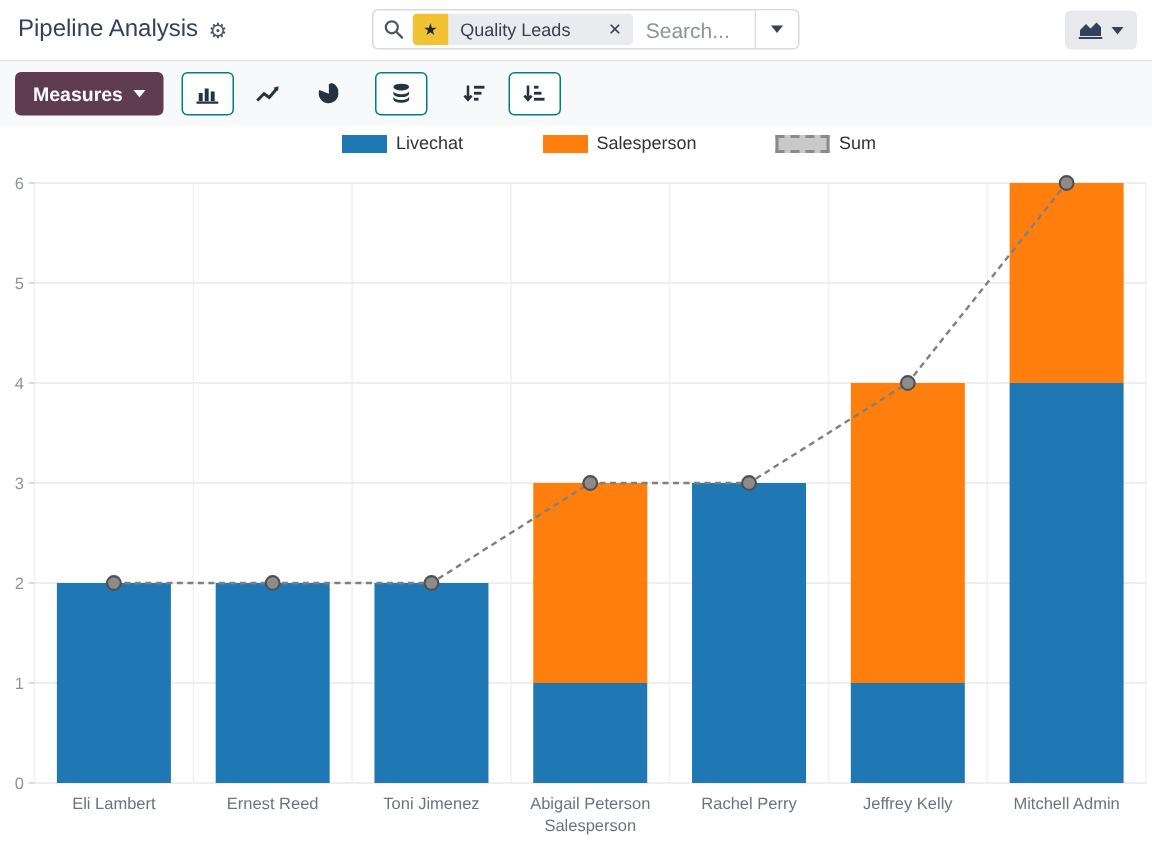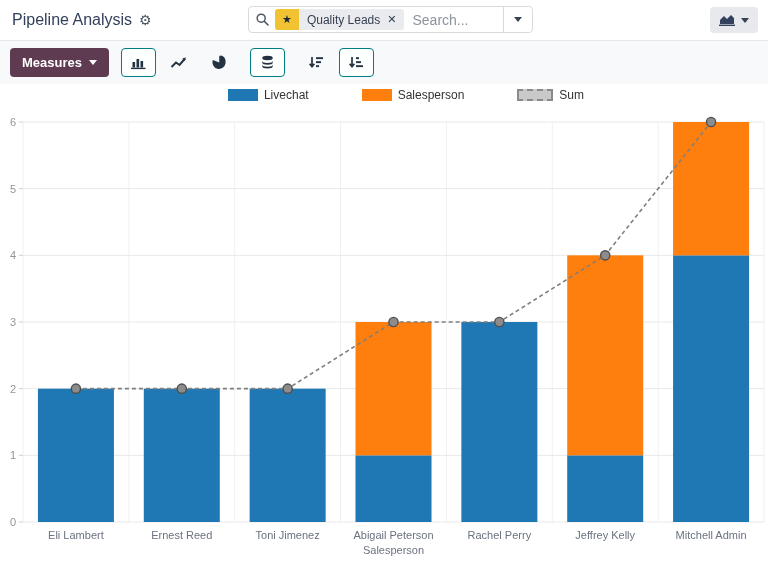--- a/index.html
+++ b/index.html
@@ -10,21 +10,21 @@
   
   .header { height:40px; display:flex; align-items:center; padding:0 12px; background:#fff; position:relative; }
   .title-wrap { display:flex; align-items:center; gap:7px; }
   .page-title { font-size:16px; font-weight:500; color:#33415c; }
   .gear-icon { font-size:14px; color:#4b5563; cursor:pointer; line-height:1; }
   .searchbox { position:absolute; left:248px; top:6px; width:285px; height:27px;
     border:1px solid #d8dadd; border-radius:4px; background:#fff; display:flex; align-items:center; }
   .search-mag { width:26px; display:flex; justify-content:center; align-items:center; flex:0 0 auto; }
   .facet { display:inline-flex; align-items:stretch; border-radius:3px; overflow:hidden; height:21px; flex:0 0 auto; font-size:12px; }
   .facet-star { background:#f1c232; color:#1f2937; display:flex; align-items:center; padding:0 7px; font-size:11px; }
-  .facet-body { background:#e9ebef; color:#374151; display:flex; align-items:center; gap:7px; padding:0 8px; }
+  .facet-body { background:#e9ebef; color:#374151; display:flex; align-items:center; gap:25px; padding:0 8px; }
   .facet-x { cursor:pointer; color:#374151; font-size:11px; }
   .search-input { flex:1; border:none; outline:none; font-size:14px; color:#374151; padding:0 8px; min-width:40px; background:transparent; }
   .search-input::placeholder { color:#8b939e; }
   .search-caret { width:29px; height:100%; border:none; border-left:1px solid #d8dadd; background:#fff;
     border-radius:0 4px 4px 0; cursor:pointer; display:flex; align-items:center; justify-content:center; }
   .caret { width:0; height:0; border-left:4px solid transparent; border-right:4px solid transparent; border-top:5px solid #374151; }
   .view-switcher { position:absolute; right:10px; top:7px; height:26px; padding:0 9px; background:#e7e9ed;
     border:none; border-radius:4px; display:flex; align-items:center; gap:6px; cursor:pointer; }
 
   
@@ -37,21 +37,21 @@
   .iconbar { display:flex; align-items:center; gap:5px; margin-left:4px; }
   .icon-btn { width:35px; height:29px; display:flex; align-items:center; justify-content:center;
     background:transparent; border:1px solid transparent; border-radius:4px; cursor:pointer; color:#243342; }
   .icon-btn.active { border:1px solid #017e84; background:#fdfefe; }
   .icon-btn svg { display:block; }
   .gap { width:4px; }
 
   
   .chart-area { flex:1; position:relative; background:#fff; }
   .legend { position:absolute; top:4px; left:0; right:0; display:flex; justify-content:center; align-items:center; gap:9px; }
-  .legend-item { display:flex; align-items:center; gap:6px; cursor:pointer;margin-left:44px; }
+  .legend-item { display:flex; align-items:flex-end; gap:6px; cursor:pointer;margin-left:44px; }
   .legend-swatch { width:30px; height:12px; }
   .legend-swatch.dashline { width:36px; background:#c9c9c9; border:2px dashed #8a8a8a; }
   .legend-label { font-size:12px; color:#333; }
   #chart-svg { position:absolute; top:25px; left:0; }
 </style>
 </head>
 <body>
 
 <div class="app">
 

